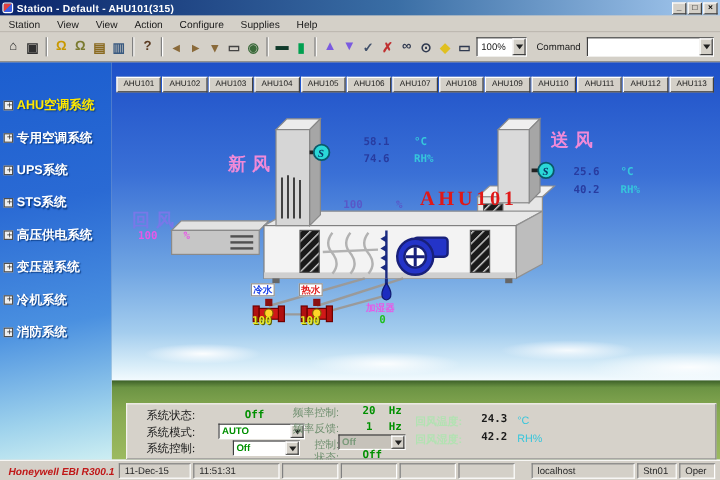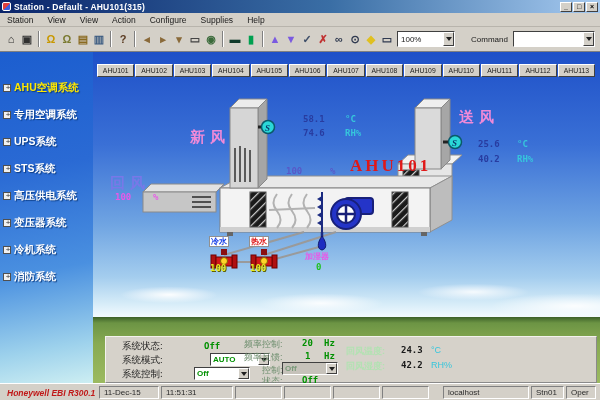--- a/index.html
+++ b/index.html
@@ -20,22 +20,22 @@
 
   
   .toolbar { height:25px; background:#d4d0c8; display:flex; align-items:center; padding:0 3px; border-bottom:1px solid #808080; }
   .ticon { width:16px; height:17px; display:inline-flex; align-items:center; justify-content:center;
     font-size:11px; font-weight:bold; margin:0 0; }
   .tsep { width:2px; height:16px; border-left:1px solid #808080; border-right:1px solid #fff; margin:0 3px; }
   .combo { background:#fff; border:1px solid; border-color:#404040 #fff #fff #404040; height:16px; display:flex; align-items:center; position:relative; }
   .combo .val { font-size:8px; padding:0 3px; flex:1; color:#1a1a1a; }
   .dbtn { width:11px; height:100%; background:#d4d0c8; border:1px solid; border-color:#fff #404040 #404040 #fff; display:flex; align-items:center; justify-content:center; }
   .dar { width:0; height:0; border:3px solid transparent; border-top:4px solid #202020; margin-top:3px; }
-  .zoombox { width:58px; margin-left:2px; }
-  .cmdlabel { font-size:8px; color:#1a1a1a; margin:0 5px 0 16px; }
+  .zoombox { width:42px; margin-left:2px; }
+  .cmdlabel { font-size:8px; color:#1a1a1a; margin:0 5px 0 8px; }
   .cmdbox { flex:1; margin-right:2px; }
 
   
   .main { position:relative; height:331px; display:flex; }
 
   .sidebar { width:93px; height:100%; background:linear-gradient(170deg,#1c5ecf 0%,#2a6ad4 35%,#4a90e0 65%,#9ed2ec 88%,#cdeef2 100%); padding-top:27px; position:relative; z-index:2; }
   .sitem { display:flex; align-items:center; height:18px; margin:0 0 9px 3px; cursor:default; }
   .bullet { width:8px; height:8px; background:#f0f0f0; border:1px solid #505050; margin-right:3px; position:relative; flex:0 0 auto; }
   .bullet::before { content:'+'; position:absolute; left:0; top:-2px; width:8px; text-align:center; font-size:8px; color:#303030; line-height:9px; }
   .slabel { font-size:10.5px; font-weight:bold; color:#fff; text-shadow:1px 1px 1px #0a3a80; white-space:nowrap; }
@@ -352,21 +352,21 @@
       <div class="t" style="left:212px;top:199px;color:#e858e8;font-size:8px;font-weight:bold;">加湿器</div>
       <div class="t num" style="left:223px;top:210px;color:#20c020;">0</div>
 
       <div class="panel">
         <div class="p plabel" style="left:16px;top:3px;">系统状态:</div>
         <div class="p plabel" style="left:16px;top:17px;">系统模式:</div>
         <div class="p plabel" style="left:16px;top:31px;font-family:Liberation Serif, serif;">系统控制:</div>
 
         <div class="p pgreen" style="left:98px;top:4px;">Off</div>
 
-        <div class="pdrop" style="left:104px;top:16px;width:60px;">
+        <div class="pdrop" style="left:76px;top:16px;width:72px;">
           <span class="val">AUTO</span>
           <span class="dbtn">
               <span class="dar"></span>
             </span>
         </div>
         <div class="pdrop" style="left:88px;top:30px;width:56px;">
           <span class="val">Off</span>
           <span class="dbtn">
               <span class="dar"></span>
             </span>

